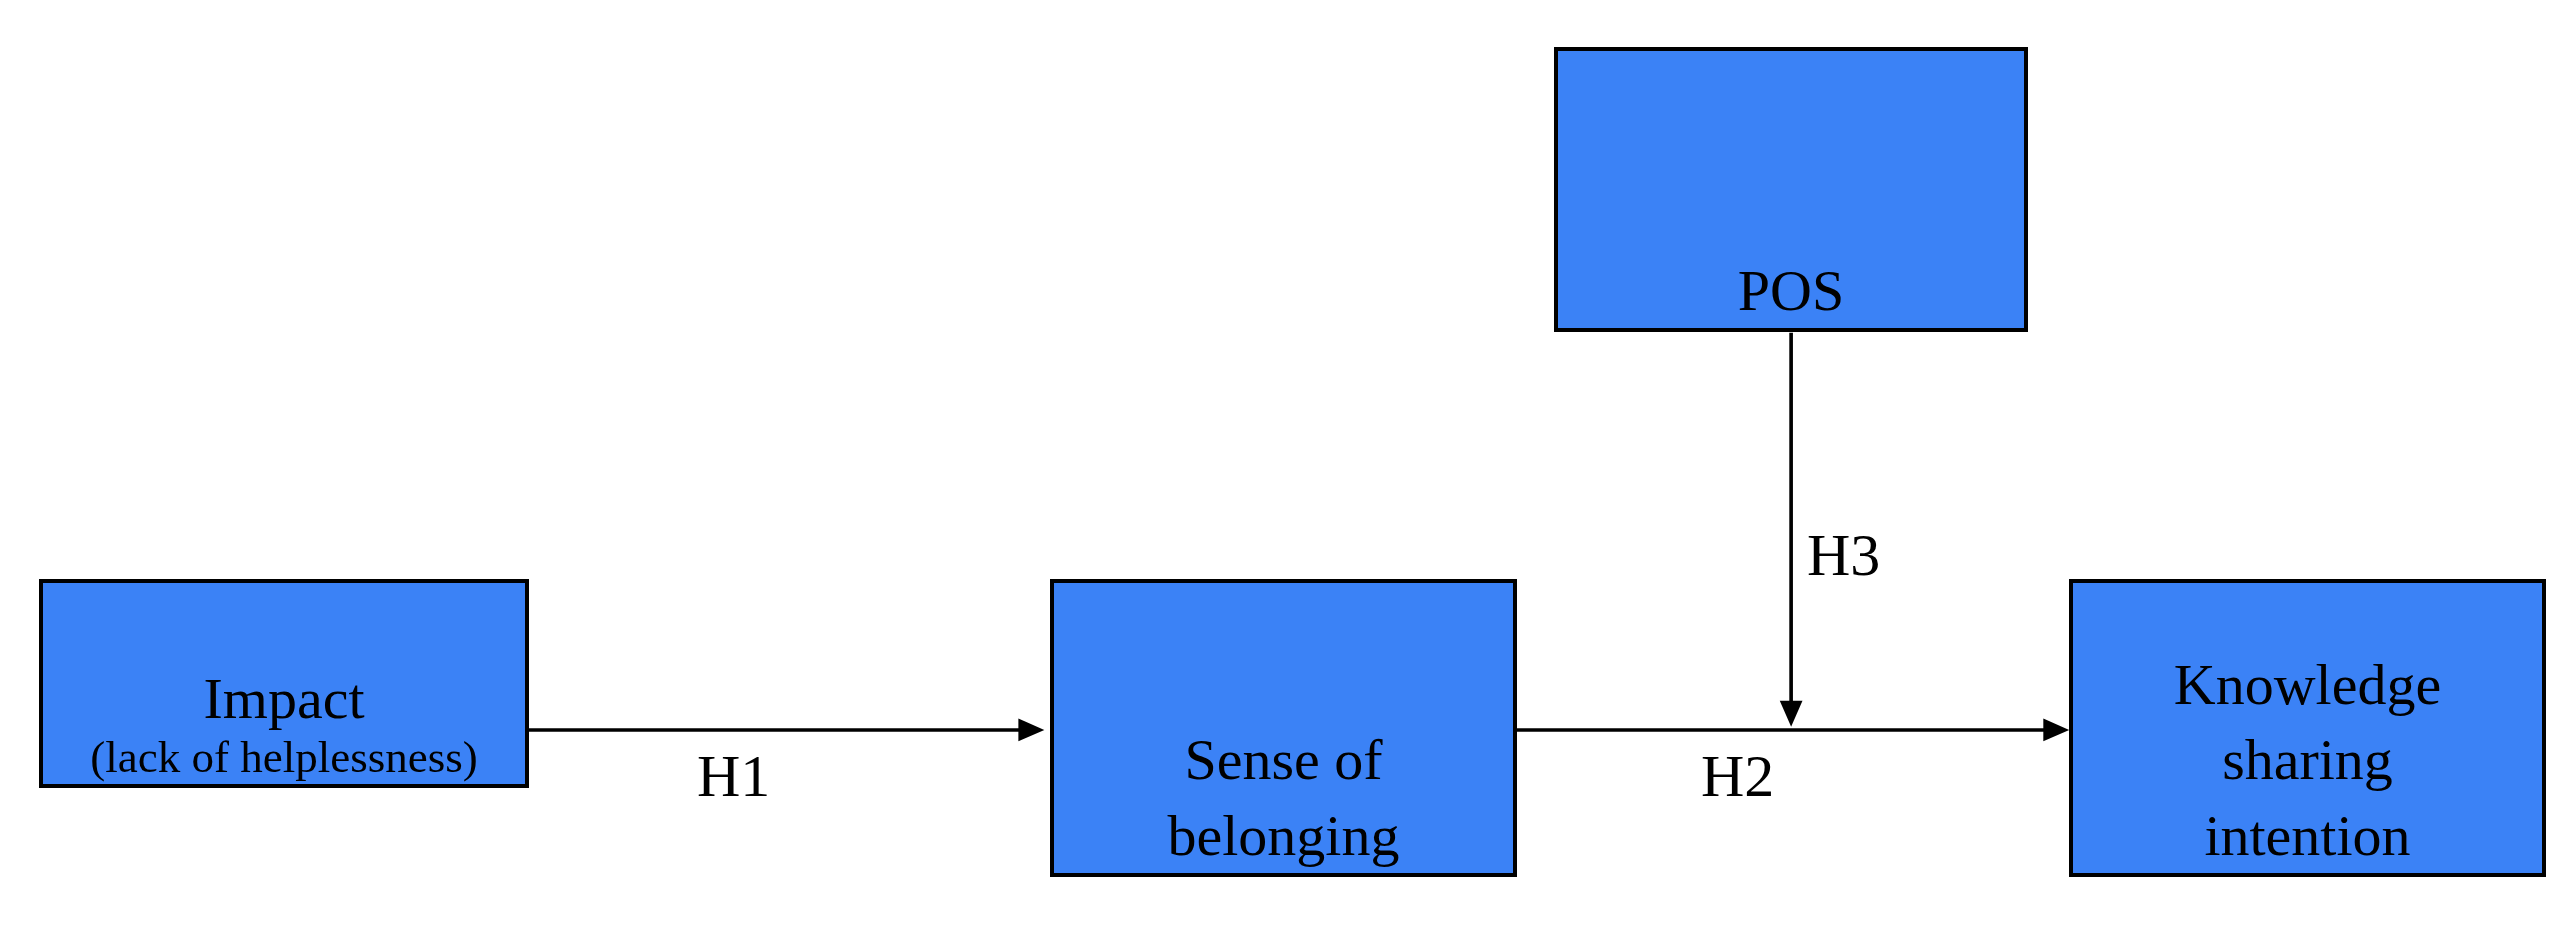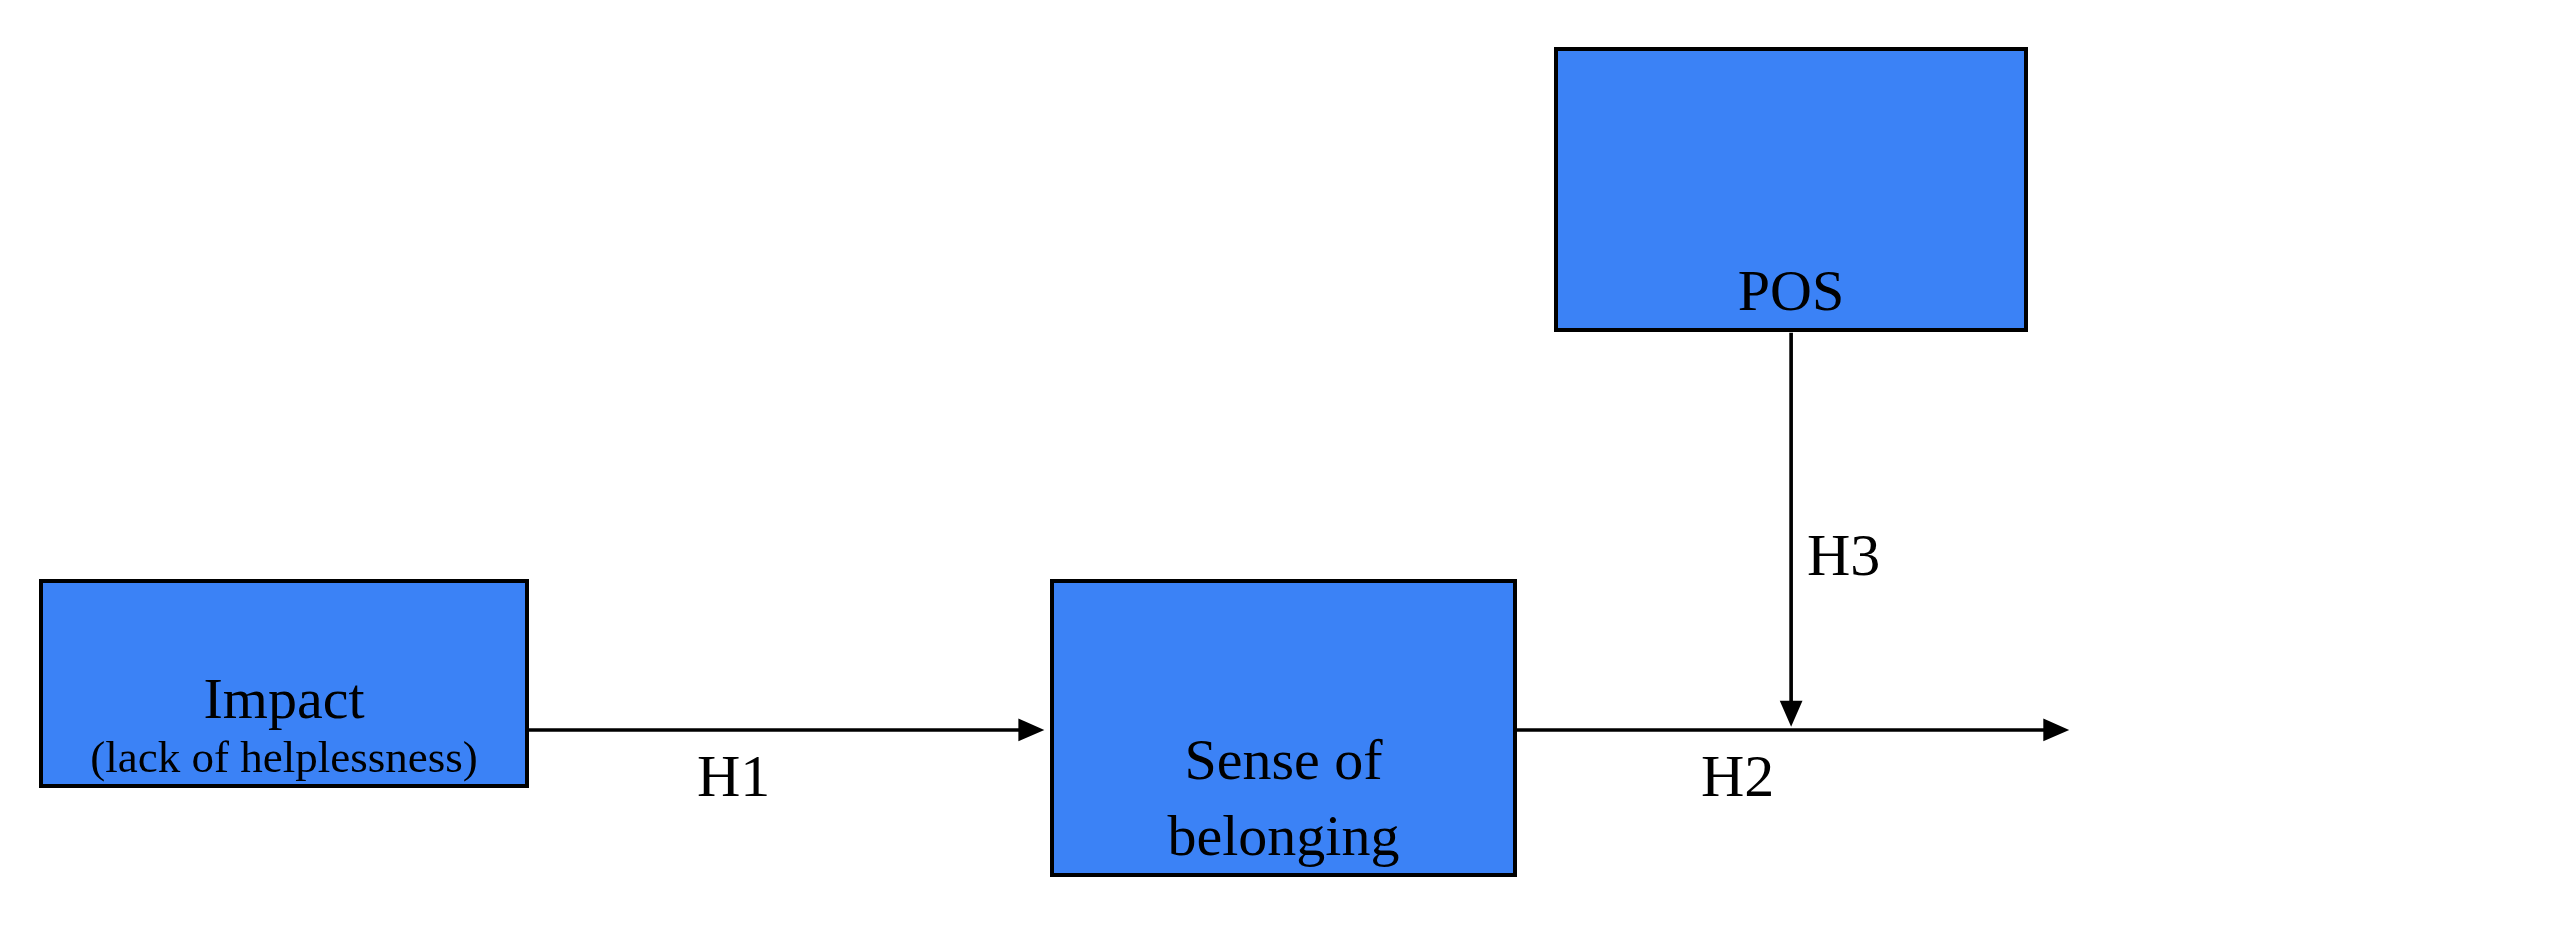--- a/index.html
+++ b/index.html
@@ -97,19 +97,22 @@
   </div>
 
   <div class="node" id="node-sense">
     <span class="label">Sense of belonging</span>
   </div>
 
   <div class="node" id="node-pos">
     <span class="label">POS</span>
   </div>
 
+  <div class="node" id="node-knowledge">
+    <span class="label">Knowledge sharing intention</span>
+  </div>
 
   <span class="edge-label" id="label-h1">H1</span>
   <span class="edge-label" id="label-h2">H2</span>
   <span class="edge-label" id="label-h3">H3</span>
 
 </div>
 
 
 </body></html>

